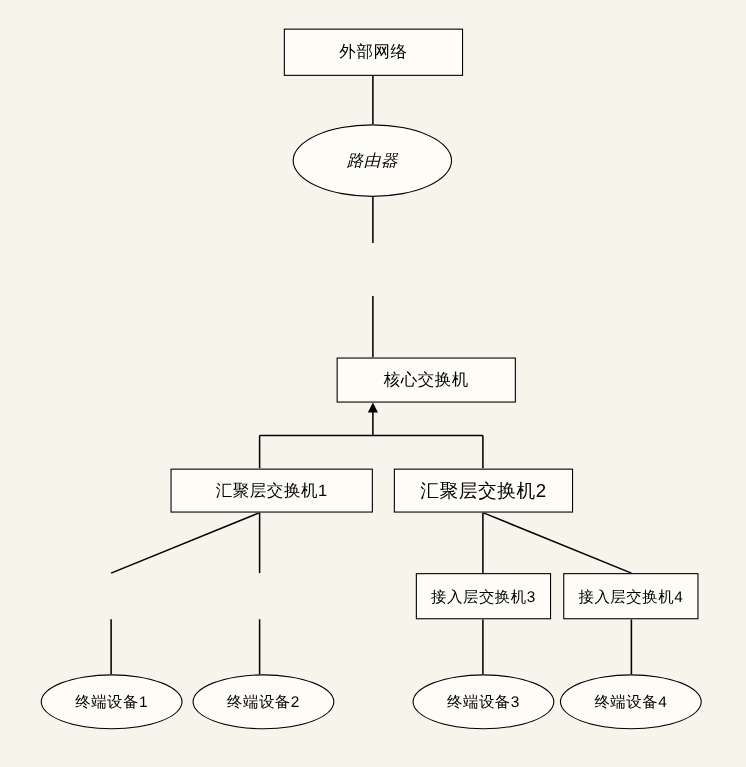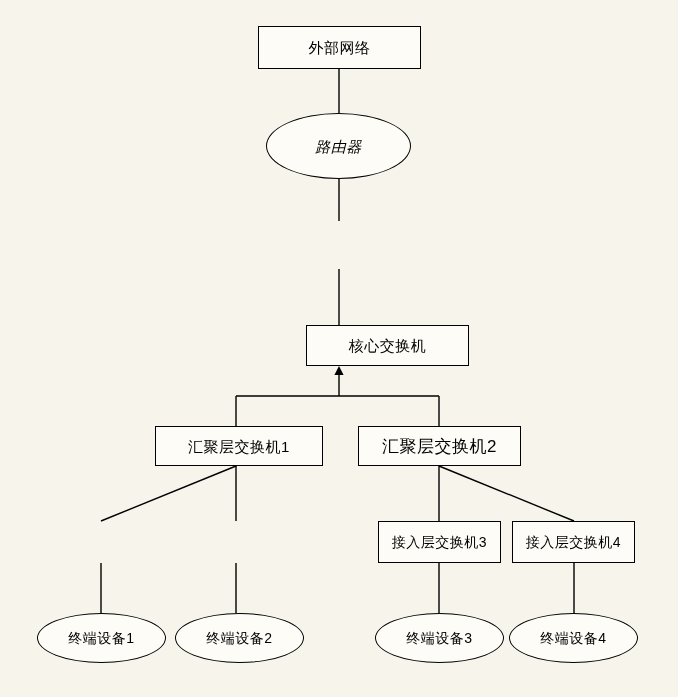--- a/index.html
+++ b/index.html
@@ -47,21 +47,21 @@
   .node-label {
     display: block;
     line-height: 1;
     letter-spacing: 0.5px;
   }
   
   .n-external   { left:258px; top:26px;  width:163px; height:43px;  font-size:15px; }
   .n-router     { left:266px; top:113px; width:145px; height:66px;  font-size:15px;font-style:italic; }
   .n-firewall   { left:248px; top:221px; width:183px; height:48px;  font-size:15px; }
   .n-core       { left:258px; top:325px; width:163px; height:41px;  font-size:15px;margin-left:48px; }
-  .n-agg1       { left:155px; top:426px; width:168px; height:40px;  font-size:15px; }
+  .n-agg1       { left:155px; top:426px; width:184px; height:40px;  font-size:15px; }
   .n-agg2       { left:358px; top:426px; width:163px; height:40px;  font-size:17px; }
   .n-acc1       { left:40px;  top:521px; width:123px; height:42px;  font-size:14px; }
   .n-acc2       { left:175px; top:521px; width:123px; height:42px;  font-size:14px; }
   .n-acc3       { left:378px; top:521px; width:123px; height:42px;  font-size:14px; }
   .n-acc4       { left:512px; top:521px; width:123px; height:42px;  font-size:14px; }
   .n-term1      { left:37px;  top:613px; width:129px; height:50px;  font-size:14px; }
   .n-term2      { left:175px; top:613px; width:129px; height:50px;  font-size:14px; }
   .n-term3      { left:375px; top:613px; width:129px; height:50px;  font-size:14px; }
   .n-term4      { left:509px; top:613px; width:129px; height:50px;  font-size:14px; }
 </style>

